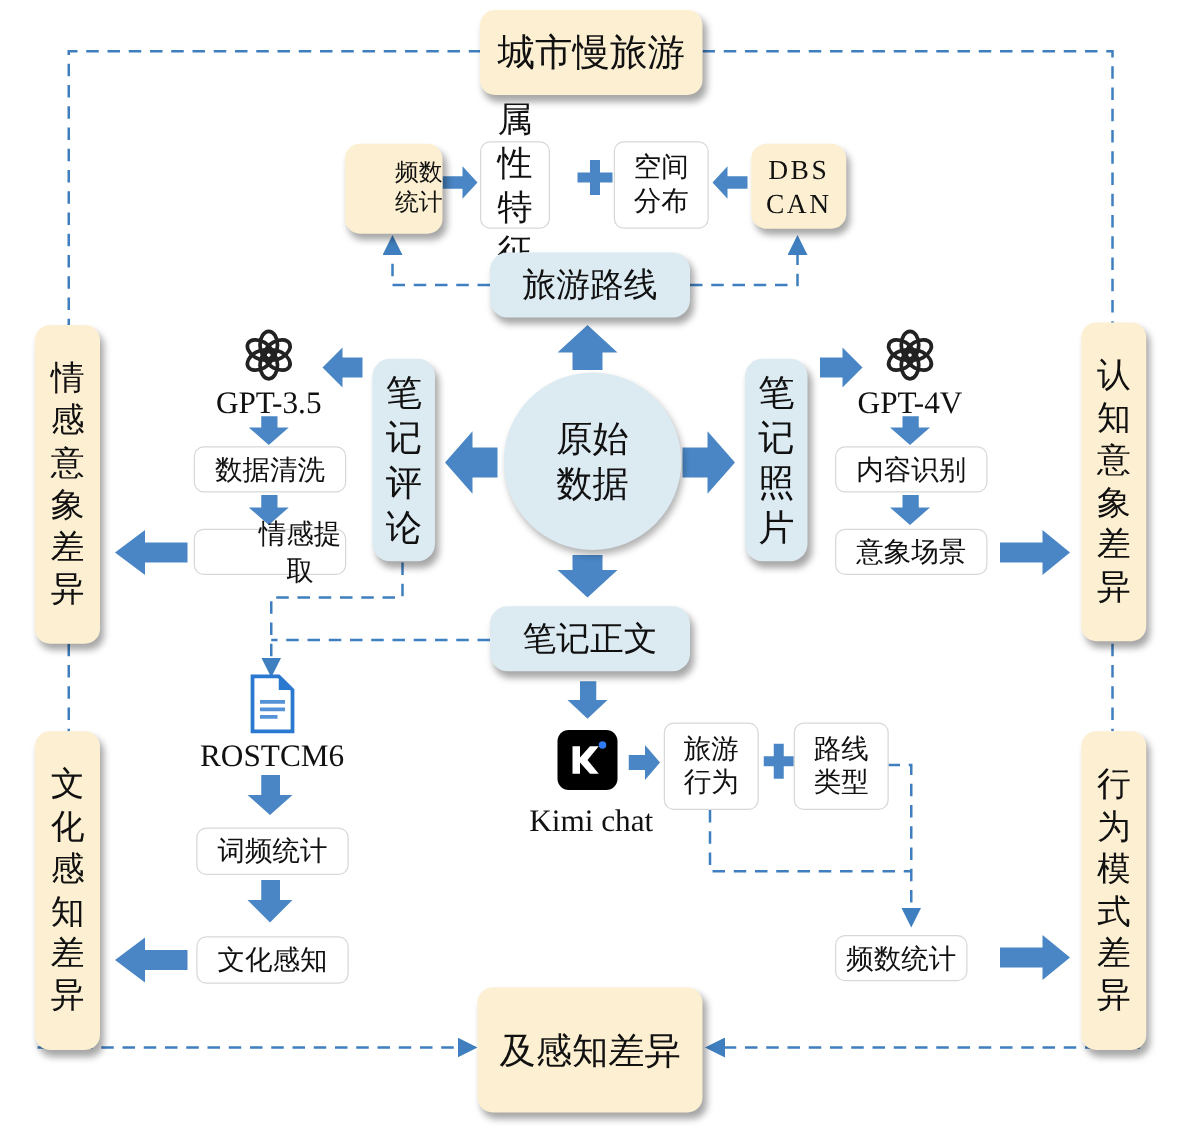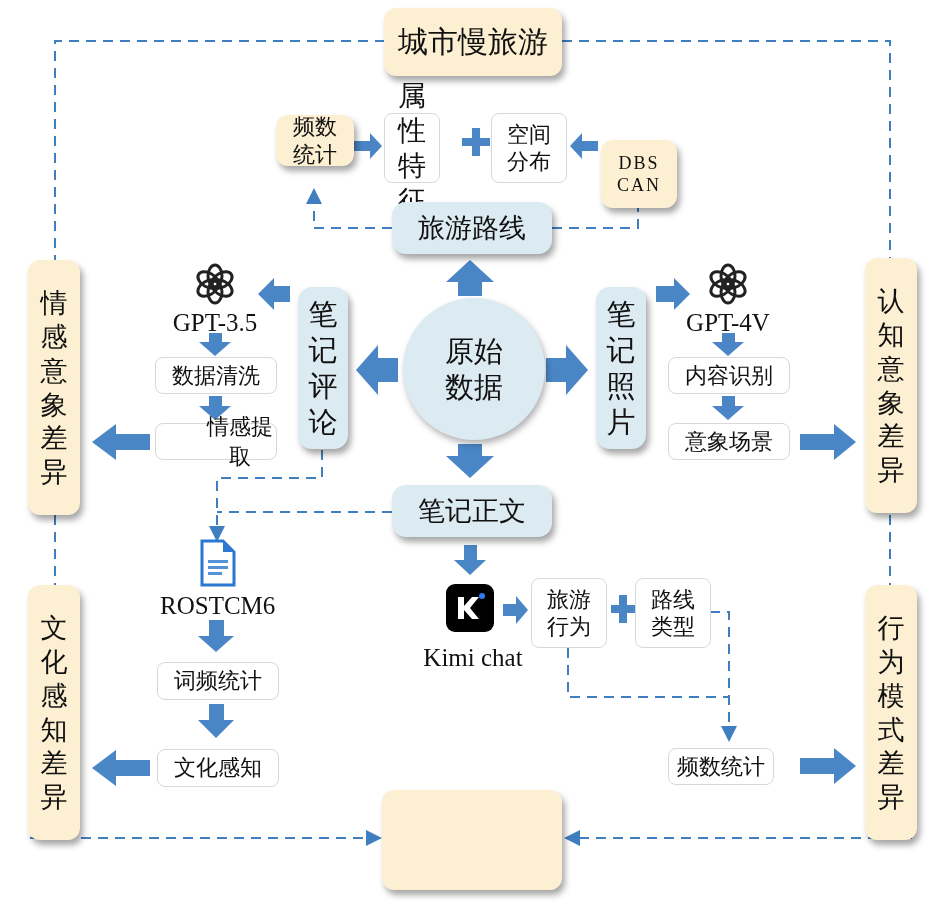--- a/index.html
+++ b/index.html
@@ -71,33 +71,33 @@
 
     <path d="M471,138 H481 V128 H489 V138 H499 V146 H489 V156 H481 V146 H471 z" transform="translate(-9,0)"></path>
     <path d="M611,605 H619 V595 H627 V605 H635 V613 H627 V623 H619 V613 H611 z"></path>
   </g>
 </svg>
 
 <div class="box cream" style="left:384px;top:8px;width:178px;height:68px;font-size:30px;">
   <span>城市慢旅游</span>
 </div>
 
-<div class="box cream vert" style="left:276px;top:115px;width:78px;height:51px;font-size:22px;">
+<div class="box cream vert" style="left:276px;top:115px;width:78px;height:72px;font-size:19px;align-items:flex-end;">
   <span>频数</span>
   <span>统计</span>
 </div>
 <div class="box white vert" style="left:384px;top:113px;width:56px;height:70px;font-size:28px;align-items:center;">
   <span>属性</span>
   <span>特征</span>
 </div>
 <div class="box white vert" style="left:491px;top:113px;width:76px;height:70px;font-size:22px;">
   <span>空间</span>
   <span>分布</span>
 </div>
-<div class="box cream vert serif" style="left:601px;top:115px;width:76px;height:68px;font-size:18px;letter-spacing:2px;margin-top:25px;">
+<div class="box cream vert serif" style="left:601px;top:115px;width:76px;height:68px;font-size:22px;letter-spacing:2px;">
   <span>DBS</span>
   <span>CAN</span>
 </div>
 <div class="box blue" style="left:392px;top:202px;width:160px;height:52px;font-size:27px;">
   <span>旅游路线</span>
 </div>
 
 <div class="box vert" style="left:403px;top:298px;width:142px;height:142px;border-radius:50%;background:#dceaf2;box-shadow:2px 4px 6px rgba(0,0,0,0.3);font-size:29px;">
   <span>原始</span>
   <span>数据</span>
@@ -221,13 +221,14 @@
 <div class="box cream vert" style="left:865px;top:585px;width:52px;height:255px;font-size:27px;">
   <span>行</span>
   <span>为</span>
   <span>模</span>
   <span>式</span>
   <span>差</span>
   <span>异</span>
 </div>
 
 <div class="box cream vert" style="left:382px;top:790px;width:180px;height:100px;font-size:29px;">
+  <span>及感知差异</span>
 </div>
 
 </body></html>

